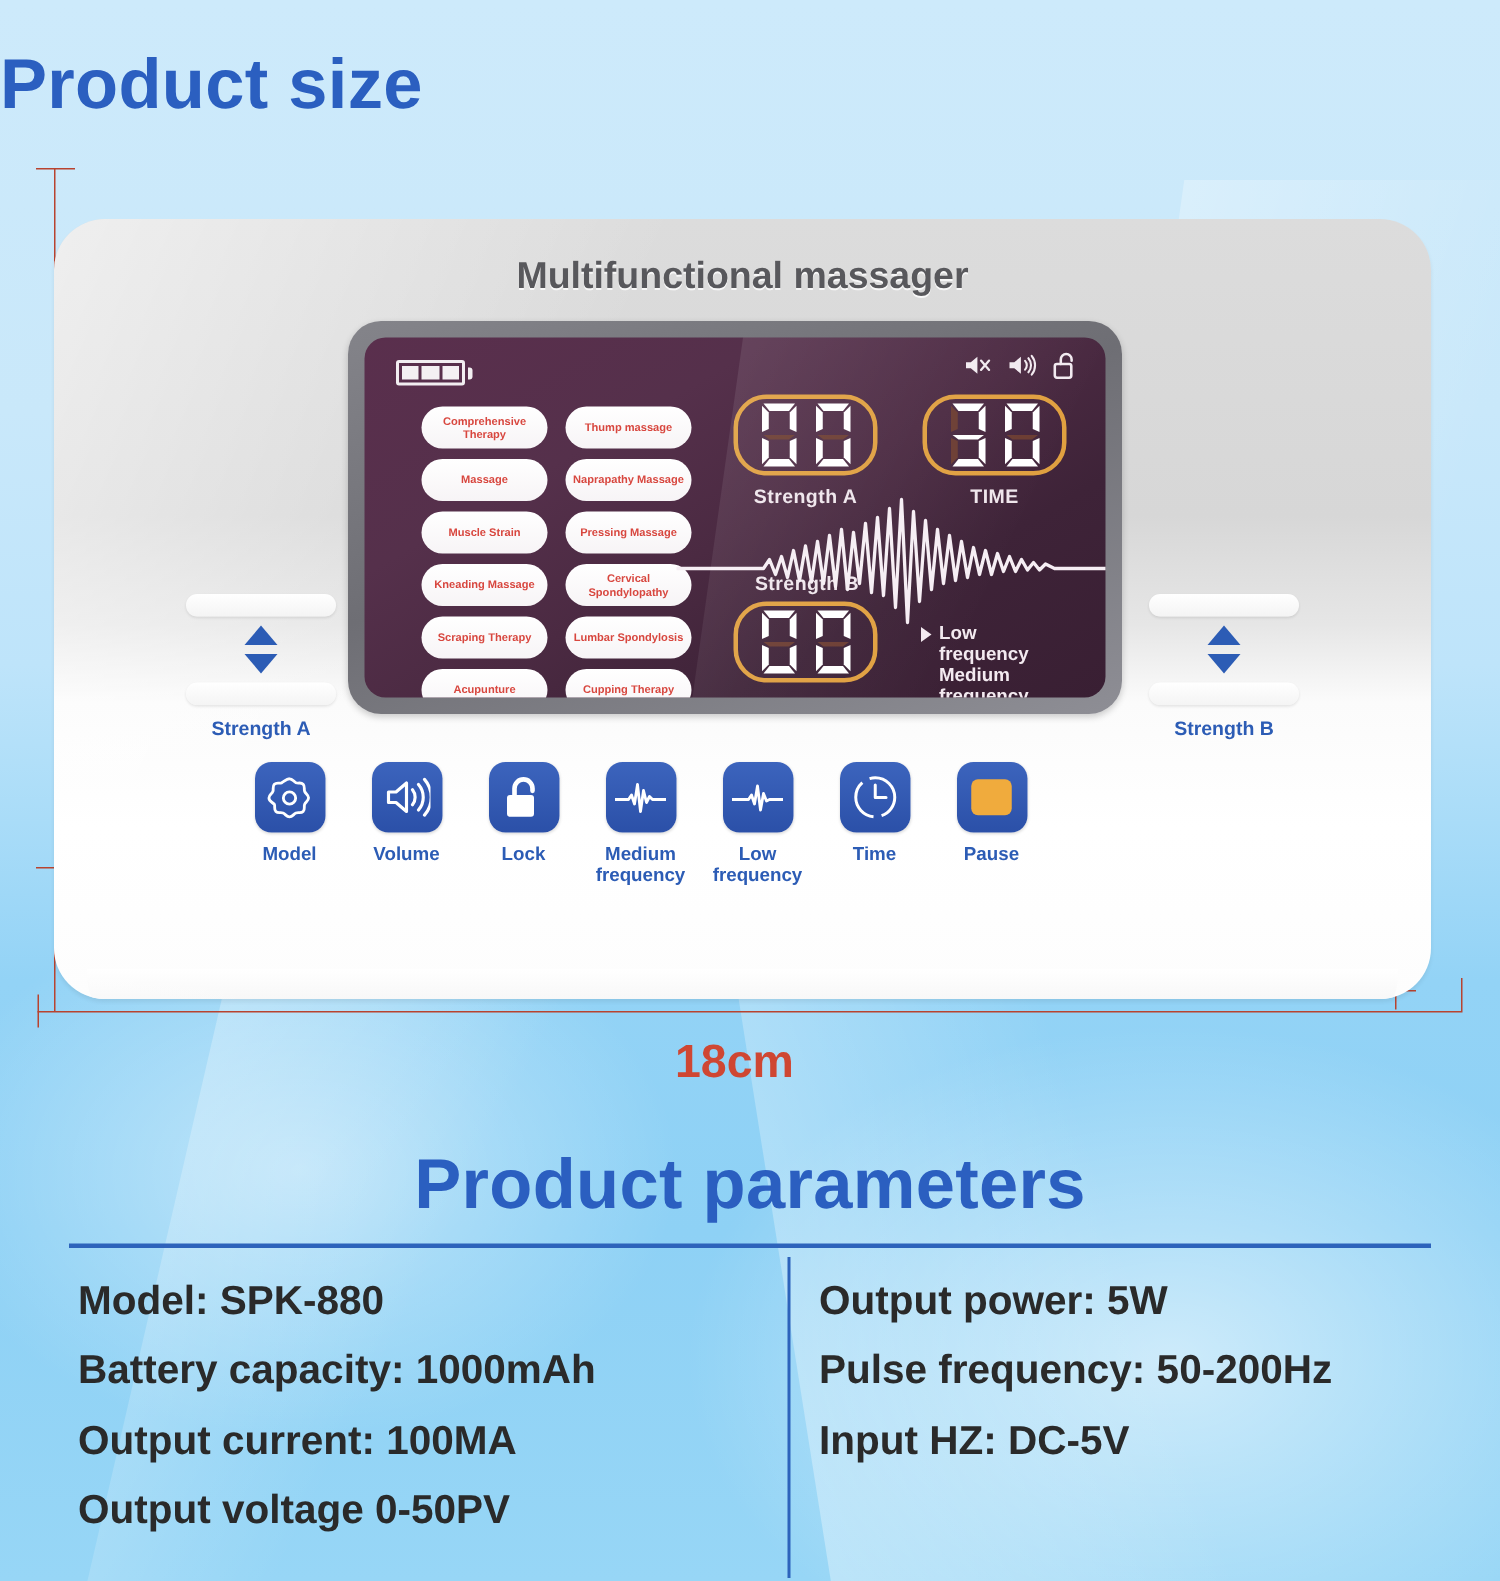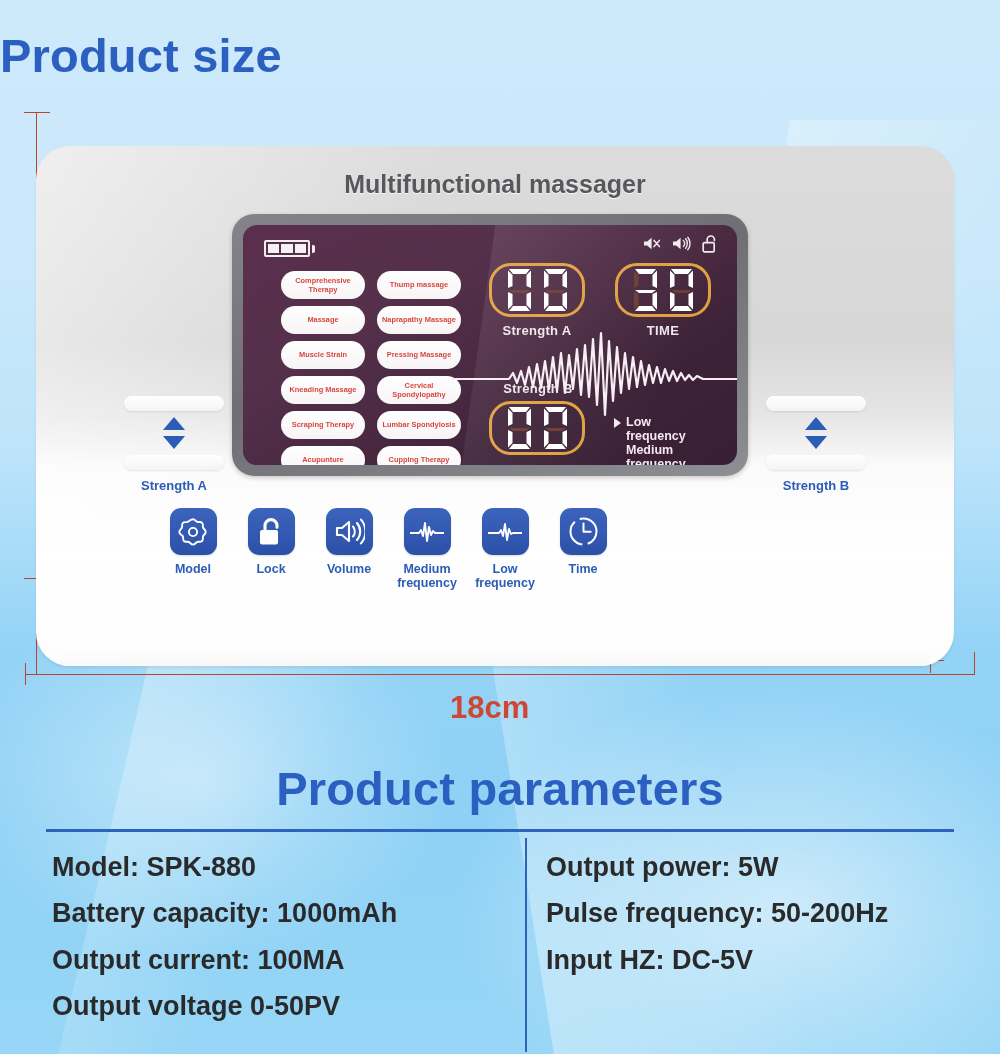--- a/index.html
+++ b/index.html
@@ -366,38 +366,38 @@
         <div class="ctrl-ico">
           <svg width="30" height="30" viewBox="0 0 30 30">
             <path d="M15 2.2c2.1 0 2.6 1.9 4.3 2.6 1.7.7 3.3-.5 4.8 1s.3 3.1 1 4.8c.7 1.7 2.6 2.2 2.6 4.3s-1.9 2.6-2.6 4.3c-.7 1.7.5 3.3-1 4.8s-3.1.3-4.8 1c-1.7.7-2.2 2.6-4.3 2.6s-2.6-1.9-4.3-2.6c-1.7-.7-3.3.5-4.8-1s-.3-3.1-1-4.8C3.2 17.6 1.3 17.1 1.3 15s1.9-2.6 2.6-4.3c.7-1.7-.5-3.3 1-4.8s3.1-.3 4.8-1C11.4 4.1 12.9 2.2 15 2.2z" fill="none" stroke="#fff" stroke-width="1.9"></path>
             <circle cx="15" cy="15" r="4.1" fill="none" stroke="#fff" stroke-width="1.9"></circle>
           </svg>
         </div>
         <div class="ctrl-lbl">Model</div>
       </div>
       <div class="ctrl">
         <div class="ctrl-ico">
+          <svg width="31" height="29" viewBox="0 0 31 29">
+            <path d="M3 11h5l7-6v19l-7-6H3z" fill="none" stroke="#fff" stroke-width="2.1" stroke-linejoin="round"></path>
+            <path d="M19 9.5a8 8 0 010 10M23 6a13 13 0 010 17M27 2.6a18 18 0 010 23.8" fill="none" stroke="#fff" stroke-width="2.1" stroke-linecap="round"></path>
+          </svg>
+        </div>
+        <div class="ctrl-lbl">Volume</div>
+      </div>
+      <div class="ctrl">
+        <div class="ctrl-ico">
           <svg width="28" height="30" viewBox="0 0 28 30">
             <rect x="3" y="13" width="18" height="14.5" rx="2" fill="#fff"></rect>
             <path d="M8 13V8.6a6 6 0 0112 0v1.6" fill="none" stroke="#fff" stroke-width="3.1" stroke-linecap="round"></path>
           </svg>
         </div>
         <div class="ctrl-lbl">Lock</div>
       </div>
       <div class="ctrl">
         <div class="ctrl-ico">
-          <svg width="31" height="29" viewBox="0 0 31 29">
-            <path d="M3 11h5l7-6v19l-7-6H3z" fill="none" stroke="#fff" stroke-width="2.1" stroke-linejoin="round"></path>
-            <path d="M19 9.5a8 8 0 010 10M23 6a13 13 0 010 17M27 2.6a18 18 0 010 23.8" fill="none" stroke="#fff" stroke-width="2.1" stroke-linecap="round"></path>
-          </svg>
-        </div>
-        <div class="ctrl-lbl">Volume</div>
-      </div>
-      <div class="ctrl">
-        <div class="ctrl-ico">
           <svg width="34" height="26" viewBox="0 0 34 26">
             <path d="M0,14 L9,14 11,11 13,17 15,4 17,22 19,8 21,16 23,12 25,14 34,14" fill="none" stroke="#fff" stroke-width="1.9" stroke-linejoin="round" stroke-linecap="round"></path>
           </svg>
         </div>
         <div class="ctrl-lbl">Medium<br>frequency</div>
       </div>
       <div class="ctrl">
         <div class="ctrl-ico">
           <svg width="34" height="26" viewBox="0 0 34 26">
             <path d="M0,14 L11,14 13,11 15,17 17,5 19,21 21,10 23,15 25,14 34,14" fill="none" stroke="#fff" stroke-width="1.9" stroke-linejoin="round" stroke-linecap="round"></path>
@@ -406,20 +406,28 @@
         <div class="ctrl-lbl">Low<br>frequency</div>
       </div>
       <div class="ctrl">
         <div class="ctrl-ico">
           <svg width="31" height="31" viewBox="0 0 31 31">
             <circle cx="15.5" cy="15.5" r="13" fill="none" stroke="#fff" stroke-width="2" stroke-dasharray="30 5.5" stroke-dashoffset="14"></circle>
             <path d="M15.5 7.4v8.3h7.2" fill="none" stroke="#fff" stroke-width="2" stroke-linecap="round" stroke-linejoin="round"></path>
           </svg>
         </div>
         <div class="ctrl-lbl">Time</div>
+      </div>
+      <div class="ctrl">
+        <div class="ctrl-ico">
+          <svg width="30" height="27" viewBox="0 0 30 27">
+            <rect x="1.5" y="1.5" width="27" height="24" rx="4.5" fill="#f0ab3d"></rect>
+          </svg>
+        </div>
+        <div class="ctrl-lbl">Pause</div>
       </div>
     </div>
 </div>
 
 <div class="h-params">Product parameters</div>
 
 <div id="params">
   <div id="params-rule"></div>
   <div id="params-body">
     <div id="params-divider"></div>

